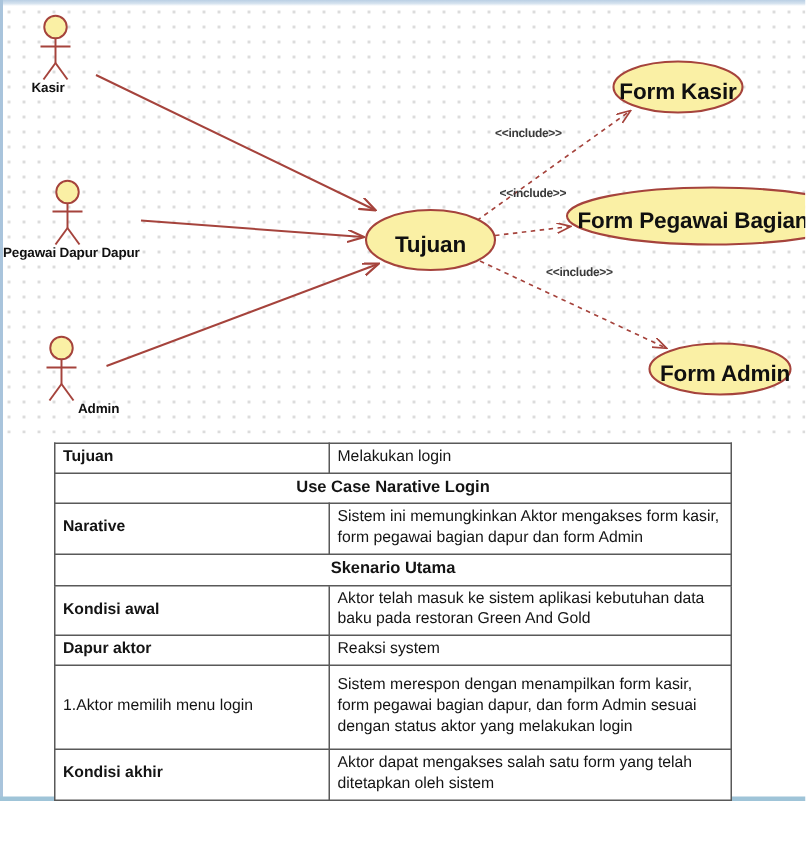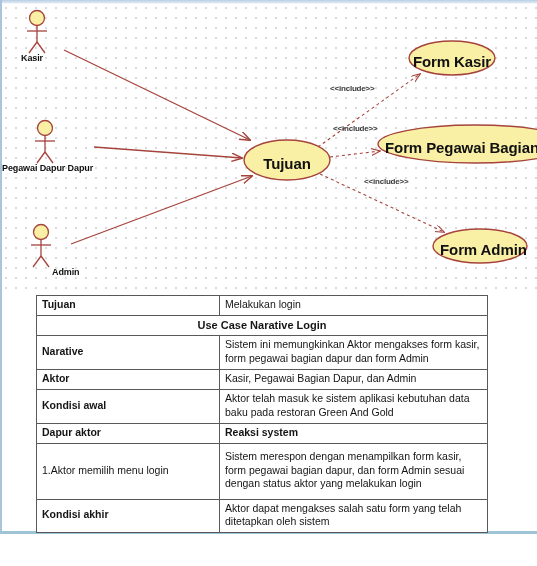--- a/index.html
+++ b/index.html
@@ -110,21 +110,21 @@
   }
   table.narrative td.value {
     font-weight: normal;
   }
   table.narrative td.section {
     text-align: center;
     font-weight: bold;
     font-size: 11px;
   }
   table.narrative td.bold-value {
-    font-weight: bold;
+    font-weight: normal;
     margin-left: 40px;
   }
   table.narrative td.step {
     font-weight: normal;
   }
   .tall   { height: 30px; }
   .taller { height: 56px; }
   .row1   { height: 17px; }
 </style>
 </head>
@@ -208,22 +208,21 @@
           <td class="value">Melakukan login</td>
         </tr>
         <tr class="row1">
           <td class="section" colspan="2">Use Case Narative Login</td>
         </tr>
         <tr class="tall">
           <td class="label">Narative</td>
           <td class="value">Sistem ini memungkinkan Aktor mengakses form kasir, form pegawai bagian dapur dan form Admin</td>
         </tr>
         <tr class="row1">
-          <td class="label">Aktor</td>
-          <td class="value">Kasir, Pegawai Bagian Dapur, dan Admin</td>
+          <td class="section" colspan="2">Skenario Utama</td>
         </tr>
         <tr class="tall">
           <td class="label">Kondisi awal</td>
           <td class="value">Aktor telah masuk ke sistem aplikasi kebutuhan data baku pada restoran Green And Gold</td>
         </tr>
         <tr class="row1">
           <td class="label">Dapur aktor</td>
           <td class="bold-value">Reaksi system</td>
         </tr>
         <tr class="taller">

